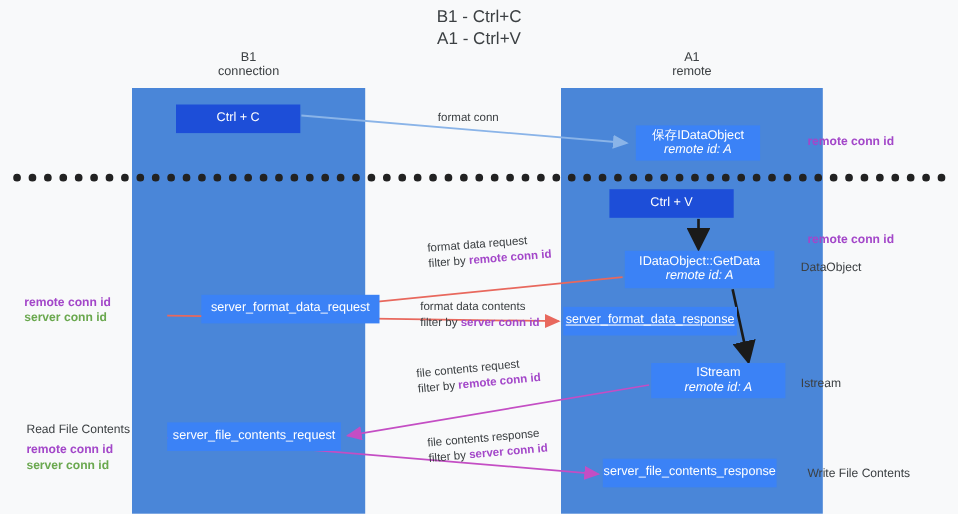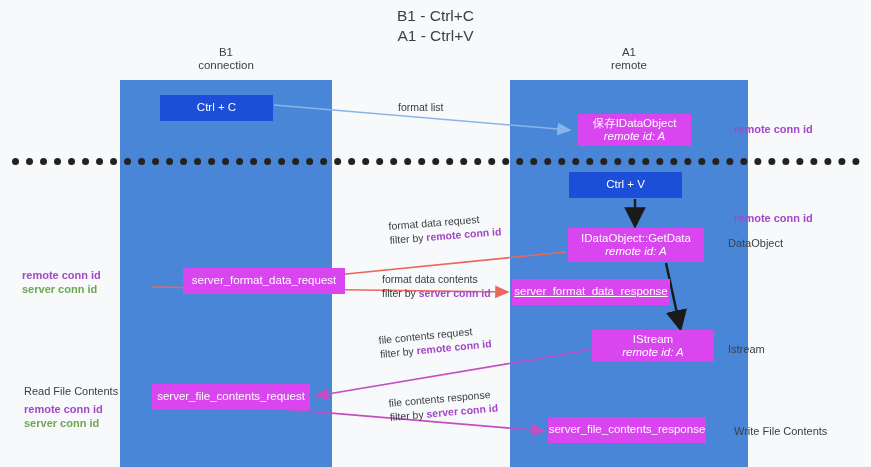--- a/index.html
+++ b/index.html
@@ -29,26 +29,26 @@
   }
   #title .l2{display:block;}
 
   .box{
     position:absolute;box-sizing:border-box;
     display:flex;align-items:center;justify-content:center;
     text-align:center;color:#ffffff;font-size:11.5px;line-height:13.5px;
     padding:3px 4px;
   }
   .green{background:#1d4ed8;}
-  .orange{background:#d946ef;}
+  .orange{background:#3b82f6;}
   .box .sub{display:block;font-style:italic;}
 
   #box-ctrlc{left:160px;top:95px;width:113px;height:26px;}
   #box-save-ido{left:578px;top:114px;width:113px;height:32px;}
-  #box-ctrlv{left:569px;top:172px;width:113px;height:26px;}
+  #box-ctrlv{left:554px;top:172px;width:113px;height:26px;}
   #box-getdata{left:568px;top:228px;width:136px;height:34px;}
   #box-sfdreq{left:152px;top:268px;width:162px;height:26px;margin-left:31px;}
   #box-sfdresp{left:512px;top:279px;width:158px;height:26px;text-decoration:underline;}
   #box-istream{left:592px;top:330px;width:122px;height:32px;}
   #box-sfcreq{left:152px;top:384px;width:158px;height:26px;}
   #box-sfcresp{left:548px;top:417px;width:158px;height:26px;}
 
   .side{position:absolute;font-size:11px;line-height:14px;color:#3c4043;}
   .purple{color:#a347c9;font-weight:bold;}
   .greenc{color:#6aa84f;font-weight:bold;}
@@ -172,21 +172,21 @@
 
   <div class="box orange" id="box-sfcresp">
     <span>server_file_contents_response</span>
   </div>
 
   <div class="box orange" id="box-sfcreq">
     <span>server_file_contents_request</span>
   </div>
 
   <div class="alabel" id="lbl-fmtlist">
-    <span>format list</span>
+    <span>format conn</span>
   </div>
 
   <div class="alabel" id="lbl-fdreq">
     <span>format data request</span>
     <span class="l2"><span>filter by </span><span class="hl purple">remote conn id</span></span>
   </div>
 
   <div class="alabel" id="lbl-fdresp">
     <span>format data contents</span>
     <span class="l2"><span>filter by </span><span class="hl purple">server conn id</span></span>

